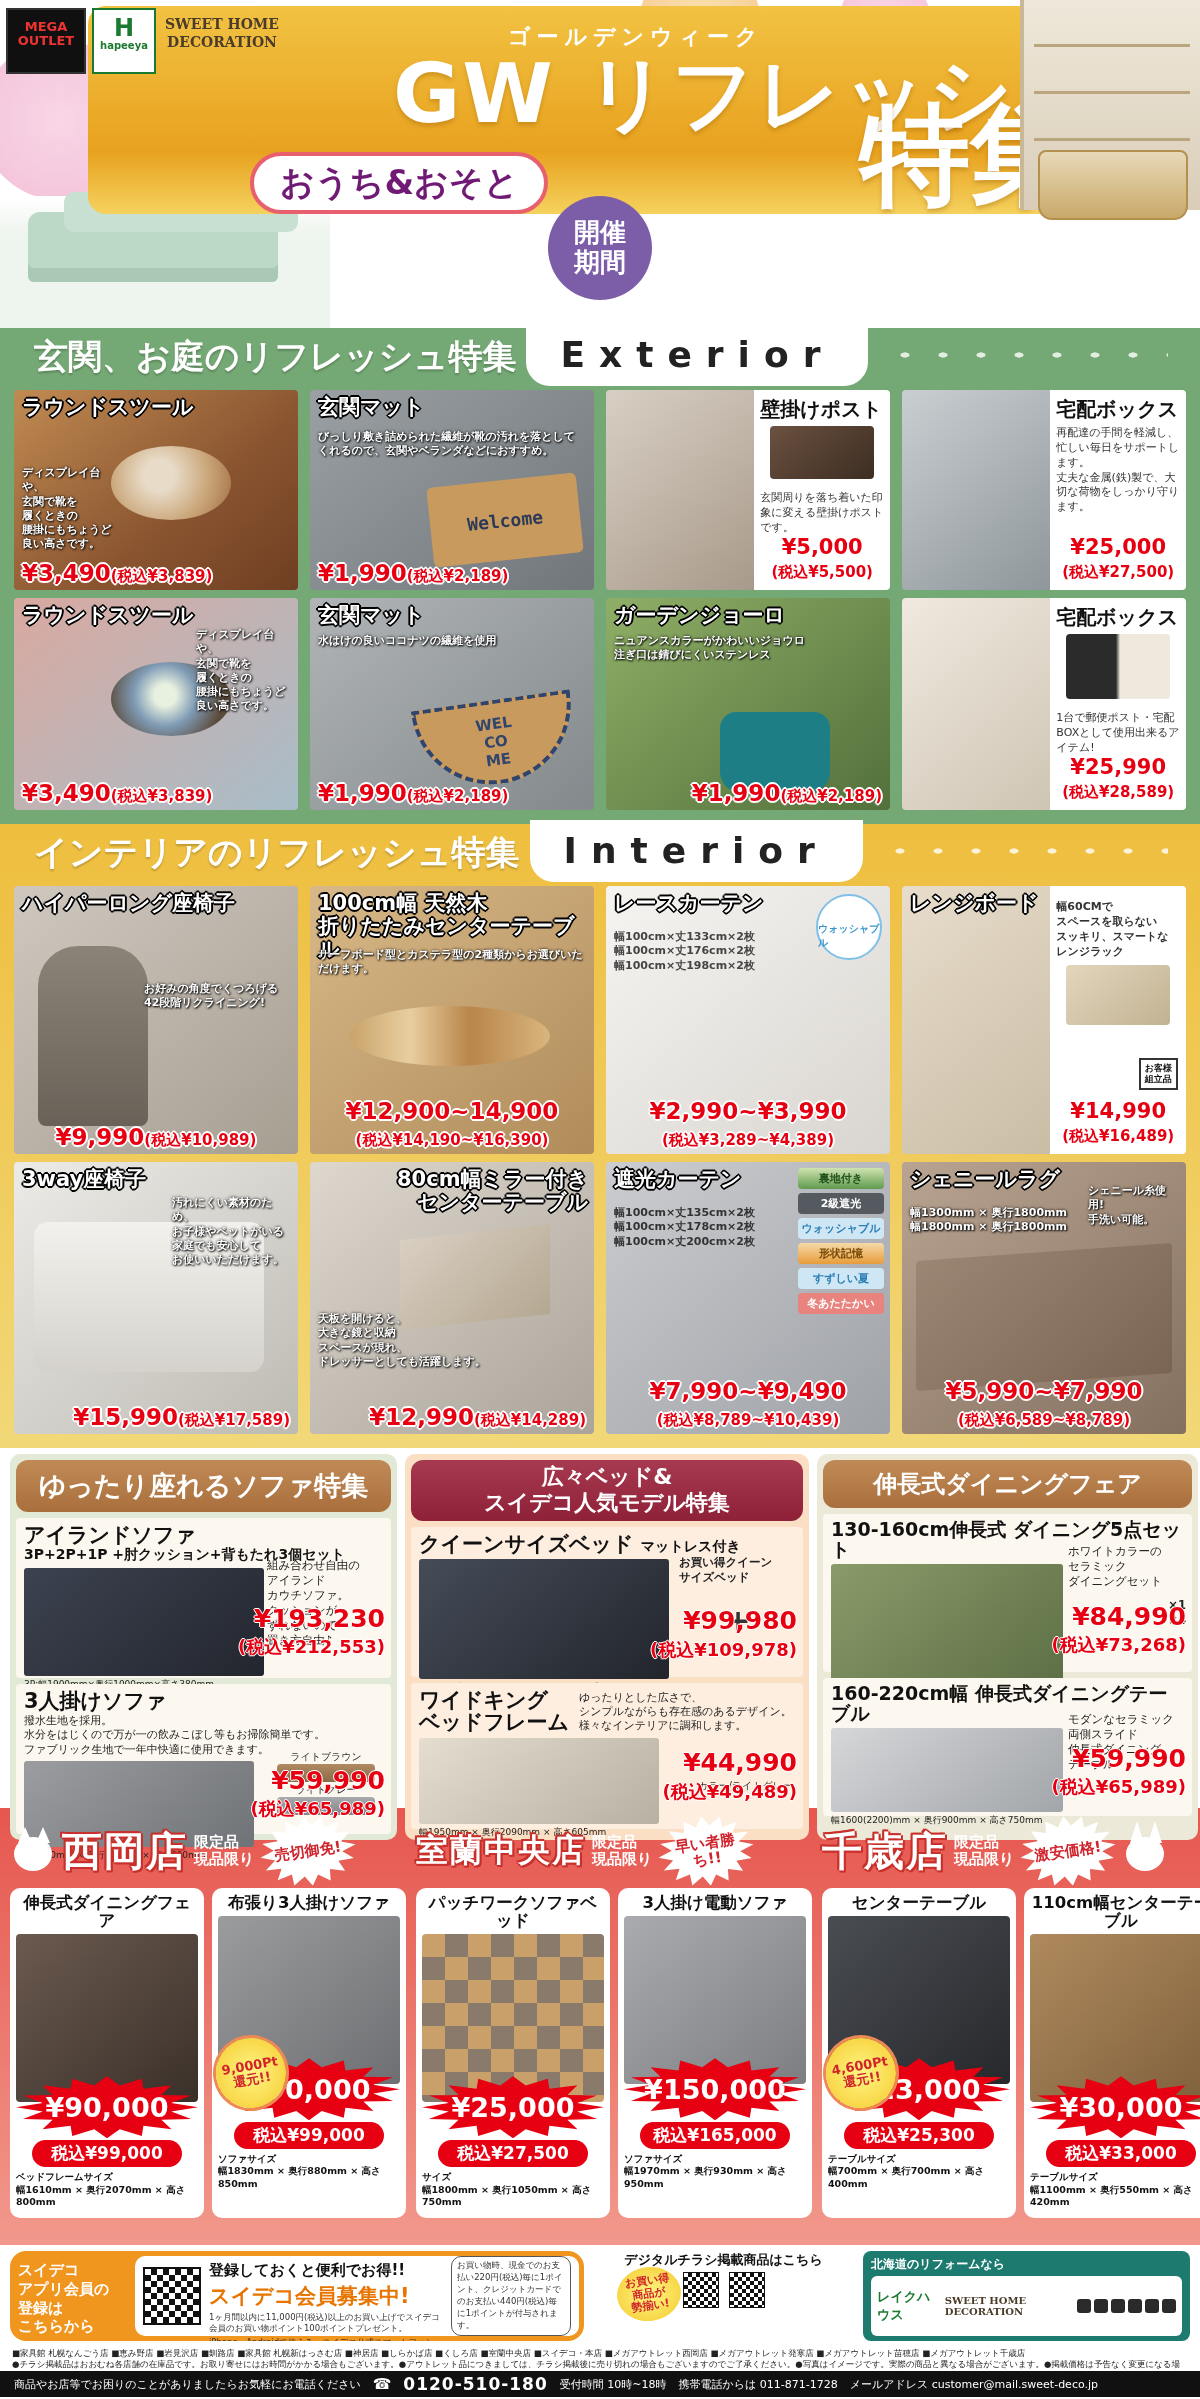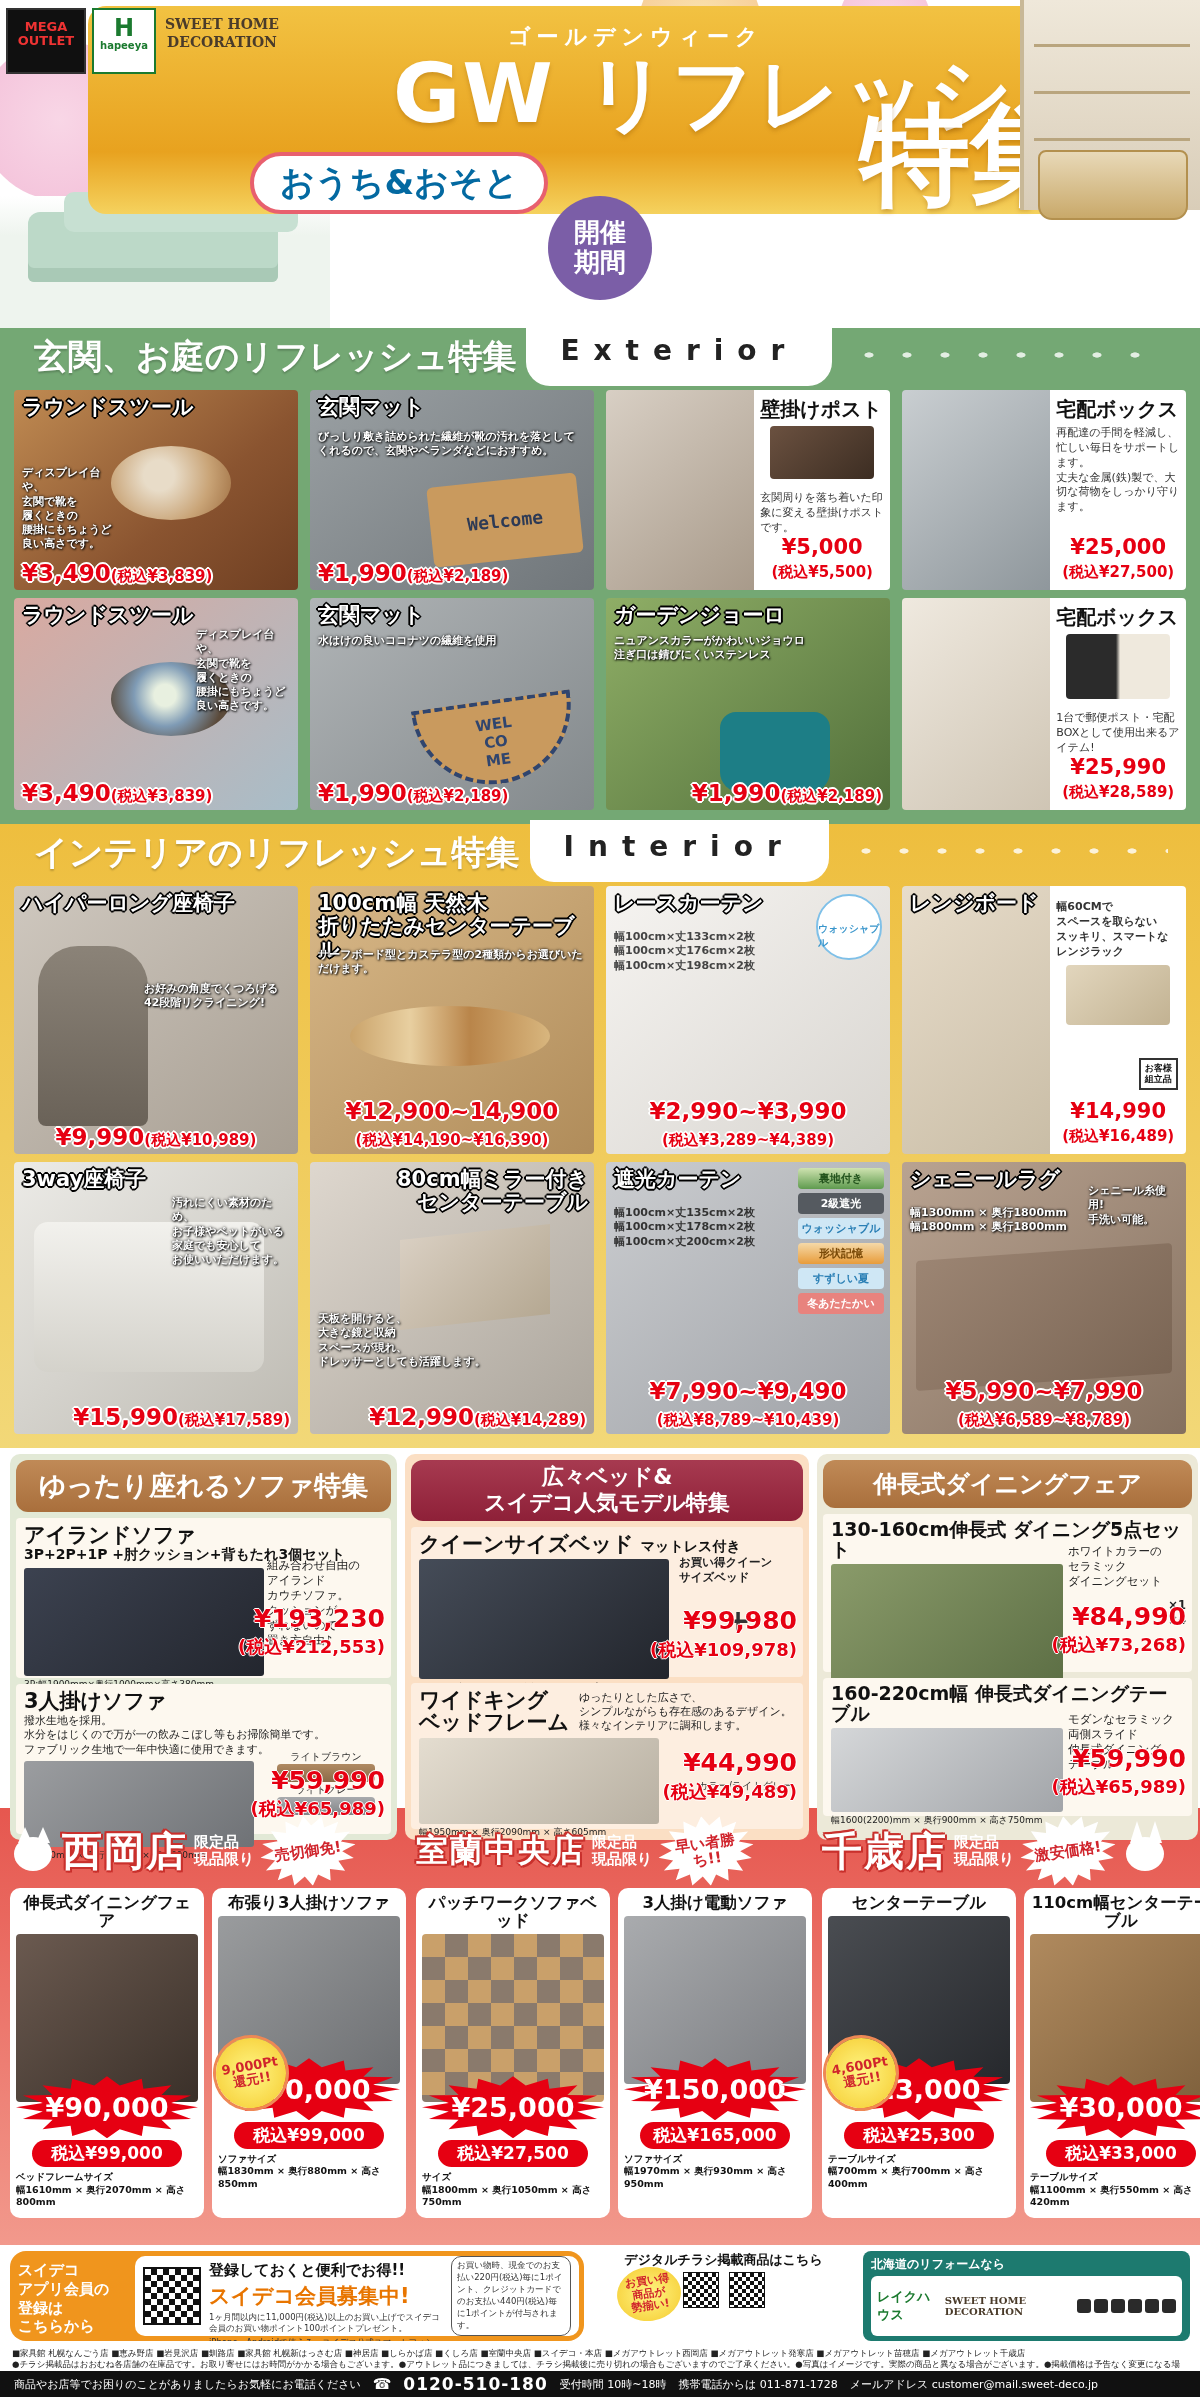--- a/index.html
+++ b/index.html
@@ -12,37 +12,37 @@
   .logos { position:absolute; top:8px; left:6px; display:flex; gap:6px; z-index:5; }
   .logo-mega { width:80px; height:66px; background:#101010; color:#fff; font-weight:bold; font-size:13px; text-align:center; padding-top:10px; line-height:1.1; border:2px solid #333; }
   .logo-mega span { color:#e33; }
   .logo-hap { width:64px; height:66px; background:#fff; border:2px solid #1b7a2f; color:#1b7a2f; font-weight:bold; font-size:10px; text-align:center; padding-top:6px; }
   .logo-hap .h { font-size:24px; line-height:1; }
   .logo-sweet { width:120px; height:66px; color:#4a3b2a; font-family:"DejaVu Serif","Liberation Serif",serif; font-weight:bold; font-size:14px; text-align:center; padding-top:8px; line-height:1.25; }
   .banner { position:absolute; left:88px; top:6px; width:1052px; height:208px; border-radius:18px; background:linear-gradient(180deg,#f2c242,#e8a21f 70%,#f5d25e); z-index:2; }
   .title-ruby { position:absolute; left:420px; top:16px; color:#fff; font-weight:bold; font-size:22px; letter-spacing:6px; }
   .title-main { position:absolute; left:305px; top:34px; color:#fff; font-weight:900; font-size:82px; letter-spacing:2px; text-shadow:0 3px 4px rgba(150,90,0,.35); }
   .title-feature { position:absolute; right:120px; top:82px; color:#fff; font-weight:900; font-size:110px; text-shadow:0 3px 4px rgba(150,90,0,.35); z-index:3; }
-  .bubble { position:absolute; left:250px; top:152px; background:#fff; border:4px solid #e8606e; color:#0369a1; font-weight:900; font-size:34px; padding:4px 26px; border-radius:40px; z-index:4; }
+  .bubble { position:absolute; left:250px; top:152px; background:#fff; border:4px solid #e8606e; color:#701a75; font-weight:900; font-size:34px; padding:4px 26px; border-radius:40px; z-index:4; }
   .period-circle { position:absolute; left:548px; top:196px; width:104px; height:104px; border-radius:50%; background:#7b5ea7; color:#fff; font-weight:900; font-size:26px; display:flex; align-items:center; justify-content:center; text-align:center; line-height:1.15; z-index:5; }
   .date-blob { position:absolute; left:640px; top:178px; width:250px; height:130px; background:#fff; border:4px solid #7b5ea7; border-radius:48% 52% 55% 45%/55% 50% 50% 45%; z-index:4; padding-top:16px; text-align:center; }
   .date-line { color:#6a4f9e; font-weight:900; font-size:42px; line-height:1.05; }
   .day-dot { display:inline-block; width:30px; height:30px; border-radius:50%; color:#fff; font-size:18px; font-weight:bold; line-height:30px; vertical-align:middle; }
   .day-sat { background:#4f8fd0; } .day-wed { background:#3aa88a; }
   .sofa-photo { position:absolute; left:0; top:196px; width:330px; height:132px; background:linear-gradient(180deg,#fff 0,#eef4ee 30%); }
   .sofa-body { position:absolute; left:28px; top:16px; width:250px; height:70px; background:#bcd9c8; border-radius:12px 12px 6px 6px; box-shadow:inset 0 -14px 0 #a9c9b6; }
   .sofa-back { position:absolute; left:36px; top:-20px; width:234px; height:40px; background:#c7e0d2; border-radius:10px; }
   .shelf-photo { position:absolute; right:0; top:0; width:180px; height:210px; background:linear-gradient(180deg,#efe8da,#d9cdb8); z-index:3; border-left:4px solid #c8b897; }
   .shelf-photo i { display:block; height:3px; background:#b9a57e; margin:44px 10px 0; }
   .basket { position:absolute; right:12px; top:150px; width:150px; height:70px; background:linear-gradient(180deg,#e8d9b8,#c9a96a); border-radius:8px 8px 14px 14px; z-index:4; border:2px solid #b3904e; }
 
   
   .band { display:flex; align-items:stretch; height:54px; }
   .band-title { color:#fff; font-weight:900; font-size:34px; padding:6px 10px 0 20px; text-shadow:0 2px 2px rgba(0,0,0,.2); }
-  .band-tab { background:#fff; border-radius:0 0 24px 24px; color:#222; font-weight:bold; font-size:28px; letter-spacing:14px; padding:10px 34px 0; height:62px; margin-top:-4px; }
+  .band-tab { background:#fff; border-radius:0 0 24px 24px; color:#222; font-weight:bold; font-size:36px; letter-spacing:14px; padding:10px 34px 0; height:62px; margin-top:-4px; }
   .dots { flex:1; background:radial-gradient(#ffffffcc 4px, transparent 5px) 0 50%/38px 22px repeat-x; margin:0 18px; }
 
   
   .sec-ext { height:496px; background:#74a874; padding:0 14px; }
   .sec-int { height:624px; background:linear-gradient(180deg,#eebe3e,#f2d878); padding:0 14px; }
   .row4 { display:grid; grid-template-columns:repeat(4,1fr); gap:12px; margin-top:8px; }
   .pcard { position:relative; border-radius:4px; overflow:hidden; }
   .h200 { height:200px; } .h212 { height:212px; } .h268 { height:268px; } .h272 { height:272px; }
   .pname { position:absolute; top:6px; left:8px; right:6px; color:#fff; font-weight:900; font-size:21px; line-height:1.1; text-shadow:-2px 0 #000,2px 0 #000,0 -2px #000,0 2px #000,-1px -1px #000,1px 1px #000,1px -1px #000,-1px 1px #000; z-index:3; }
   .pdesc { position:absolute; color:#fff; font-size:11px; font-weight:bold; line-height:1.3; text-shadow:0 0 3px #000,1px 1px 2px #000; z-index:3; }

